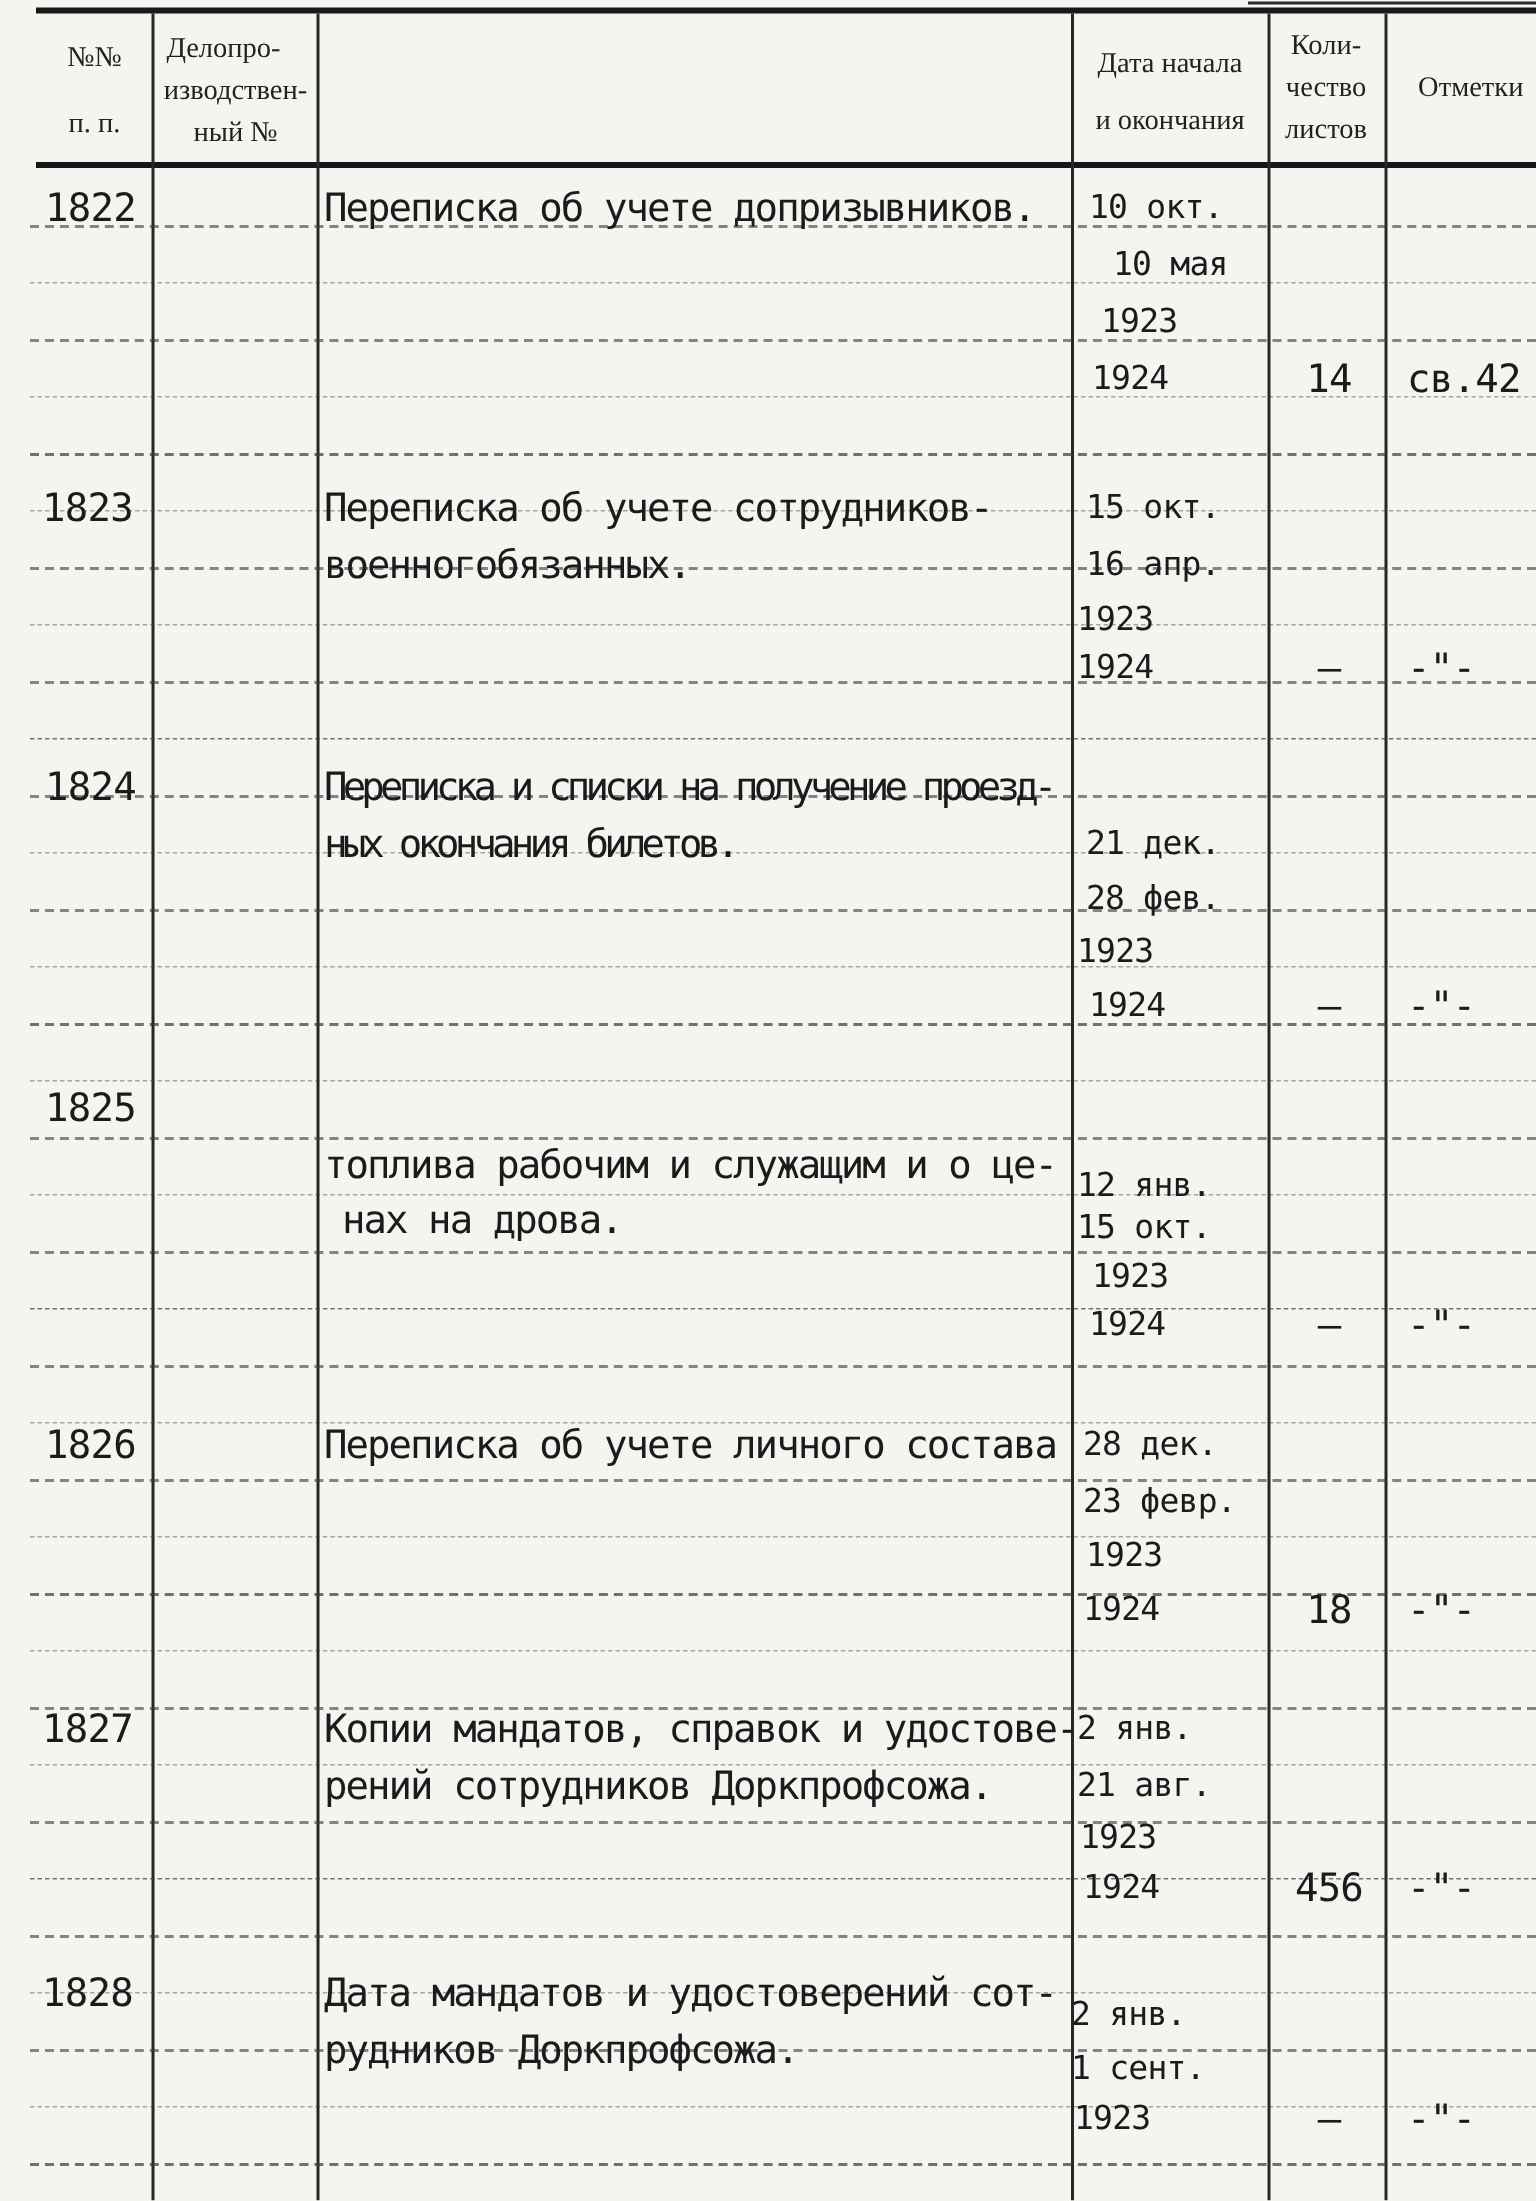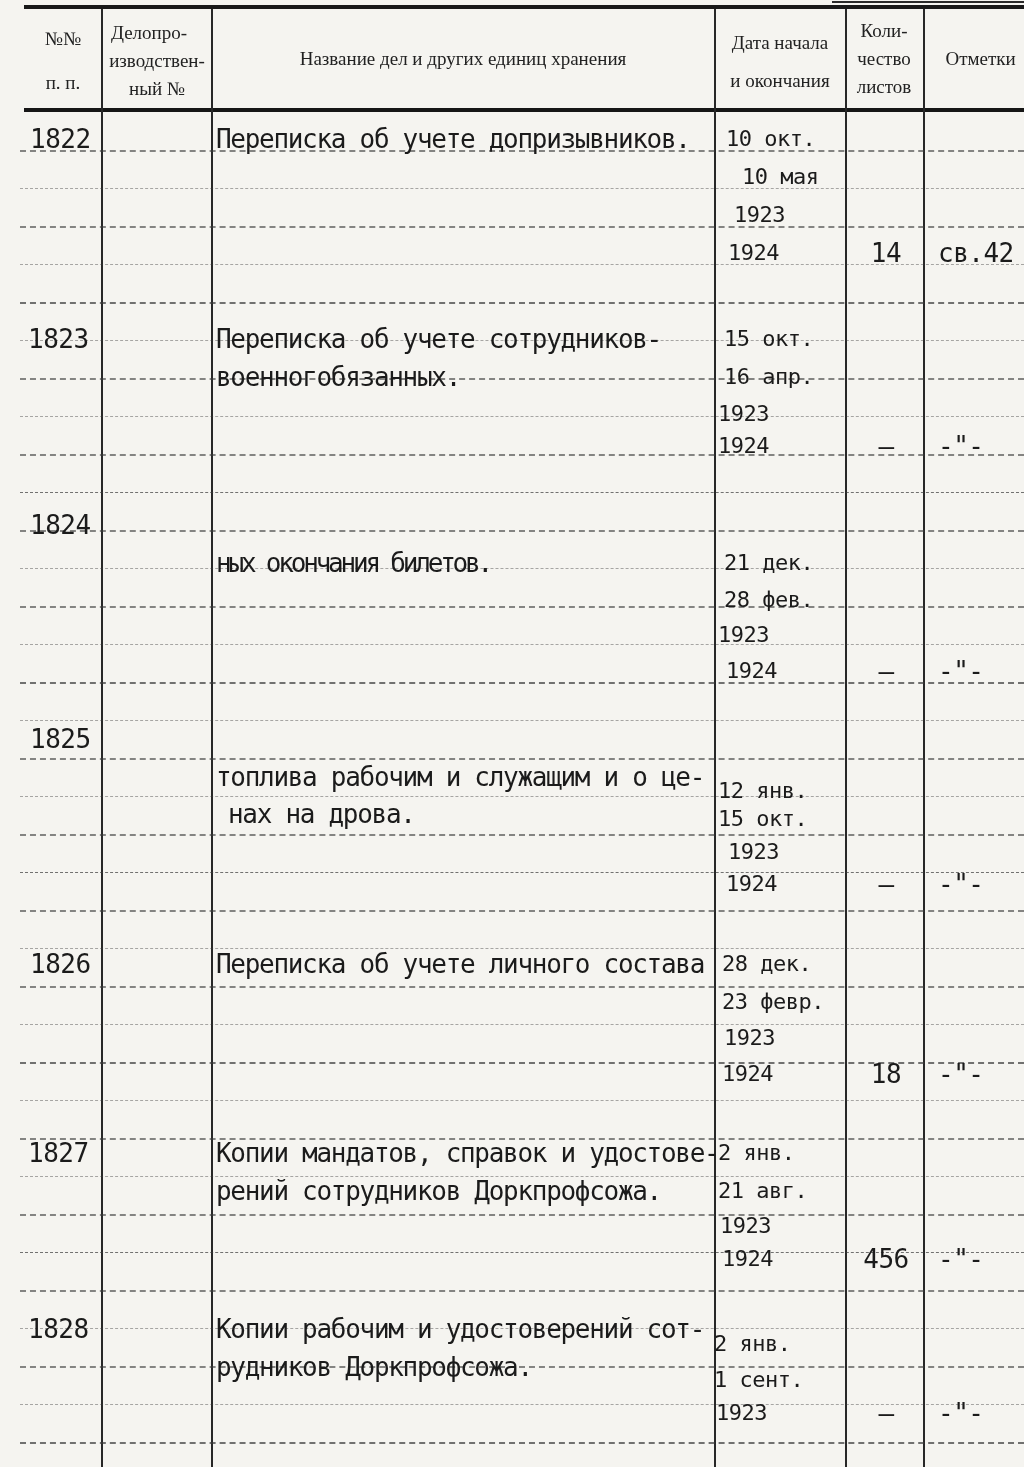--- a/index.html
+++ b/index.html
@@ -96,21 +96,20 @@
       <div class="rule" style="top: 1442px;"></div>
     </div>
 
   <div class="hcell" style="left:25px;width:76px;top:28px">№№</div>
   <div class="hcell" style="left:25px;width:76px;top:72px">п. п.</div>
 
   <div class="hcell" style="left:103px;width:92px;top:22px">Делопро-</div>
   <div class="hcell" style="left:103px;width:108px;top:50px">изводствен-</div>
   <div class="hcell" style="left:103px;width:108px;top:78px">ный №</div>
 
-  <div class="hcell" style="left:213px;width:500px;top:48px">Название дел и других единиц  хранения</div>
 
   <div class="hcell" style="left:716px;width:128px;top:32px">Дата начала</div>
   <div class="hcell" style="left:716px;width:128px;top:70px">и  окончания</div>
 
   <div class="hcell" style="left:847px;width:74px;top:20px">Коли-</div>
   <div class="hcell" style="left:847px;width:74px;top:48px">чество</div>
   <div class="hcell" style="left:847px;width:74px;top:76px">листов</div>
 
   <div class="hcell" style="left:925px;width:111px;top:48px">Отметки</div>
 
@@ -132,20 +131,21 @@
     <div class="tw date" style="top:324px;left:724px">15 окт.</div>
     <div class="tw date" style="top:362px;left:724px">16 апр.</div>
     <div class="tw date" style="top:399px;left:718px">1923</div>
     <div class="tw date" style="top:431px;left:718px">1924</div>
     <div class="tw count" style="top:431px">–</div>
     <div class="tw marks" style="top:431px">-"-</div>
   </div>
 
   <div class="entry">
     <div class="tw num" style="top:510px">1824</div>
+    <div class="tw title tight" style="top:510px">Переписка и списки на получение проезд-</div>
     <div class="tw title tight" style="top:548px">ных окончания билетов.</div>
     <div class="tw date" style="top:548px;left:724px">21 дек.</div>
     <div class="tw date" style="top:585px;left:724px">28 фев.</div>
     <div class="tw date" style="top:620px;left:718px">1923</div>
     <div class="tw date" style="top:656px;left:726px">1924</div>
     <div class="tw count" style="top:656px">–</div>
     <div class="tw marks" style="top:656px">-"-</div>
   </div>
 
   <div class="entry">
@@ -178,21 +178,21 @@
     <div class="tw date" style="top:1138px;left:718px">2 янв.</div>
     <div class="tw date" style="top:1176px;left:718px">21 авг.</div>
     <div class="tw date" style="top:1211px;left:720px">1923</div>
     <div class="tw date" style="top:1244px;left:722px">1924</div>
     <div class="tw count" style="top:1244px">456</div>
     <div class="tw marks" style="top:1244px">-"-</div>
   </div>
 
   <div class="entry">
     <div class="tw num" style="top:1314px;left:28px">1828</div>
-    <div class="tw title" style="top:1314px">Копии рабочим и удостоверений сот-</div>
+    <div class="tw title" style="top:1314px">Дата мандатов и удостоверений сот-</div>
     <div class="tw title" style="top:1352px">рудников Доркпрофсожа.</div>
     <div class="tw date" style="top:1329px;left:714px">2 янв.</div>
     <div class="tw date" style="top:1365px;left:714px">1 сент.</div>
     <div class="tw date" style="top:1398px;left:716px">1923</div>
     <div class="tw count" style="top:1398px">–</div>
     <div class="tw marks" style="top:1398px">-"-</div>
   </div>
 
 </div>
 

